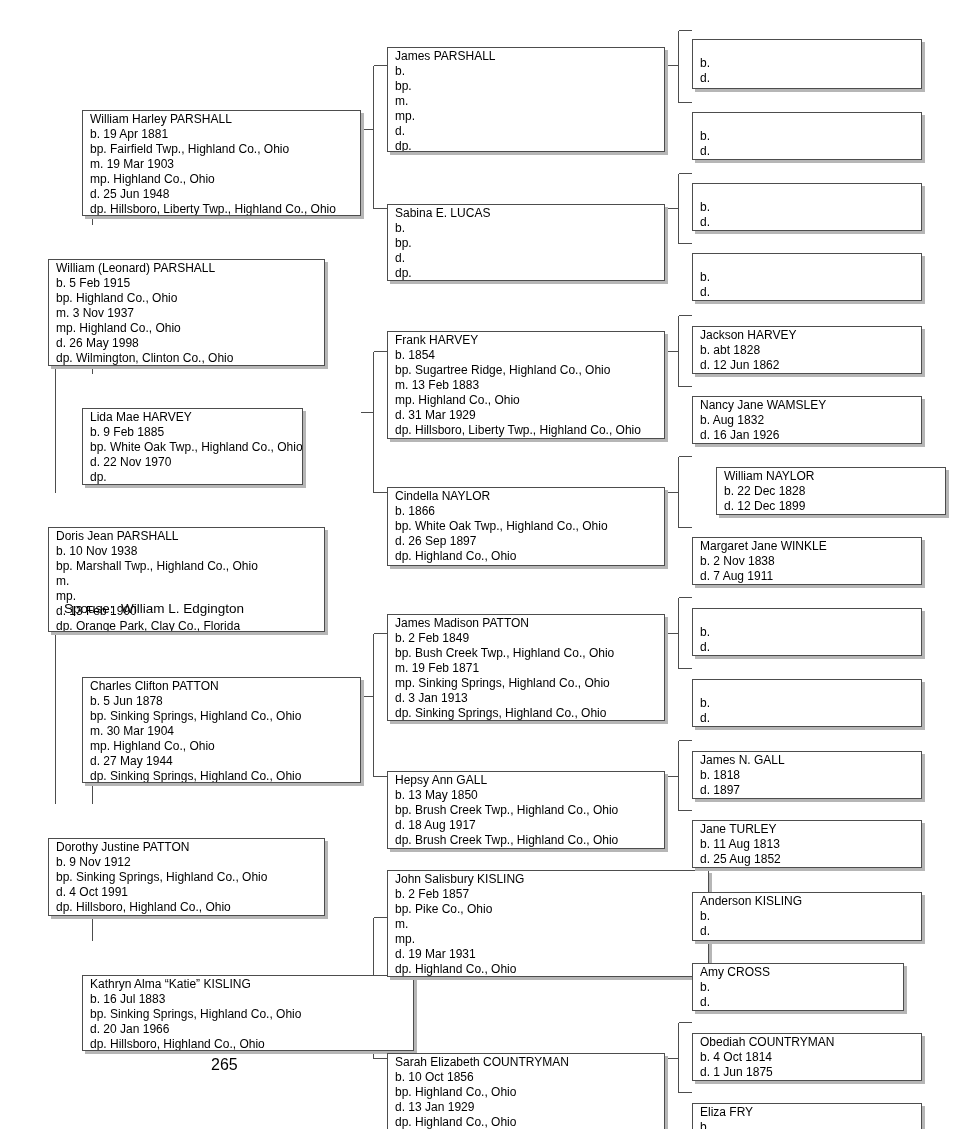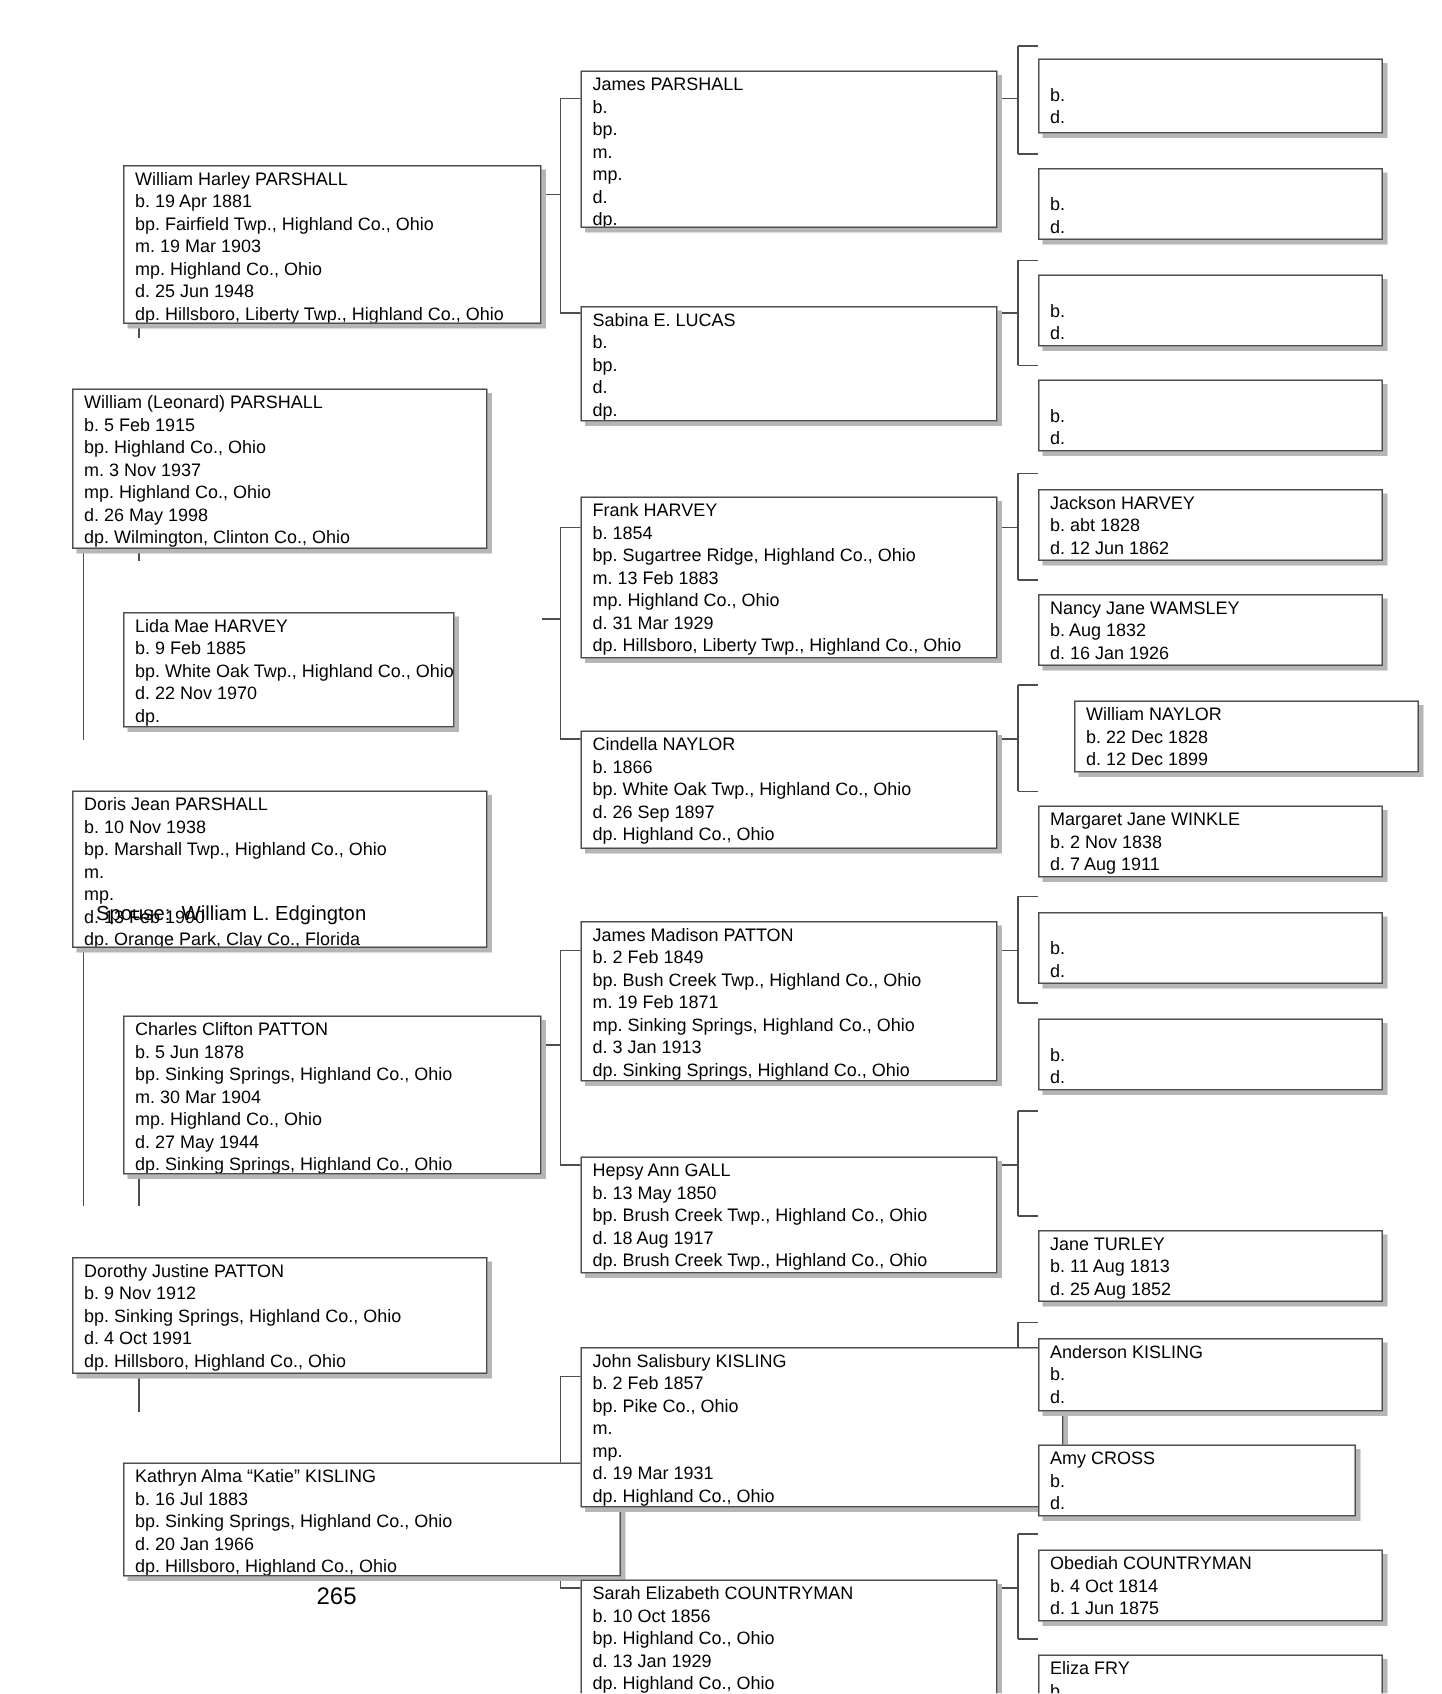--- a/index.html
+++ b/index.html
@@ -233,21 +233,21 @@
   <div class="box num-bottom" style="left:387px;top:737px;width:278px;height:78px">
 
     <div>
         <div class="ln">Hepsy Ann GALL</div>
         <div class="ln">b. 13 May 1850</div>
         <div class="ln">bp. Brush Creek Twp., Highland Co., Ohio</div>
         <div class="ln">d. 18 Aug 1917</div>
         <div class="ln">dp. Brush Creek Twp., Highland Co., Ohio</div>
       </div>
   </div>
-  <div class="box num-top" style="left:387px;top:864px;width:322px;height:107px">
+  <div class="box num-top" style="left:387px;top:836px;width:322px;height:107px">
 
     <div>
         <div class="ln">John Salisbury KISLING</div>
         <div class="ln">b. 2 Feb 1857</div>
         <div class="ln">bp. Pike Co., Ohio</div>
         <div class="ln">m.</div>
         <div class="ln">mp.</div>
         <div class="ln">d. 19 Mar 1931</div>
         <div class="ln">dp. Highland Co., Ohio</div>
       </div>
@@ -336,20 +336,28 @@
       </div>
   </div>
   <div class="box num-bottom" style="left:692px;top:645px;width:230px;height:48px">
 
     <div>
         <div class="ln"></div>
         <div class="ln">b.</div>
         <div class="ln">d.</div>
       </div>
   </div>
+  <div class="box num-top" style="left:692px;top:717px;width:230px;height:48px">
+
+    <div>
+        <div class="ln">James N. GALL</div>
+        <div class="ln">b. 1818</div>
+        <div class="ln">d. 1897</div>
+      </div>
+  </div>
   <div class="box num-bottom" style="left:692px;top:786px;width:230px;height:48px">
 
     <div>
         <div class="ln">Jane TURLEY</div>
         <div class="ln">b. 11 Aug 1813</div>
         <div class="ln">d. 25 Aug 1852</div>
       </div>
   </div>
   <div class="box num-top" style="left:692px;top:858px;width:230px;height:49px">
 

